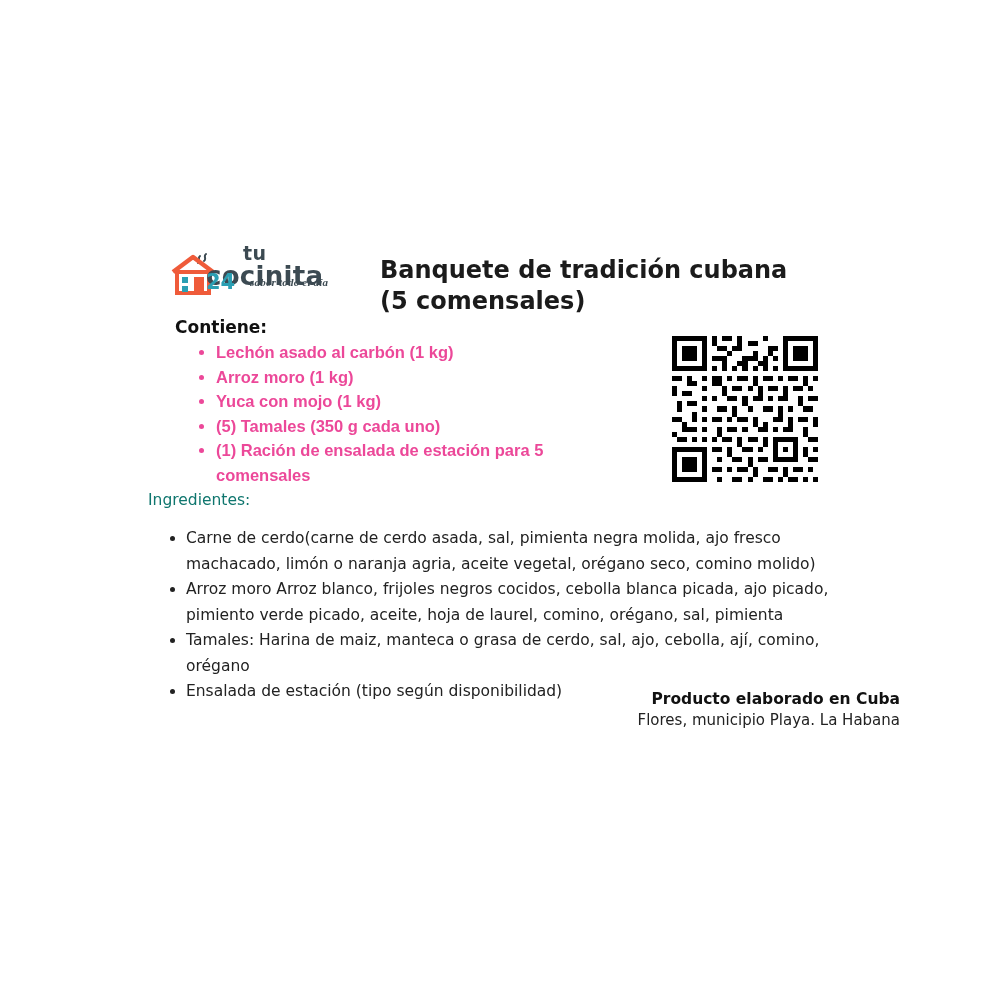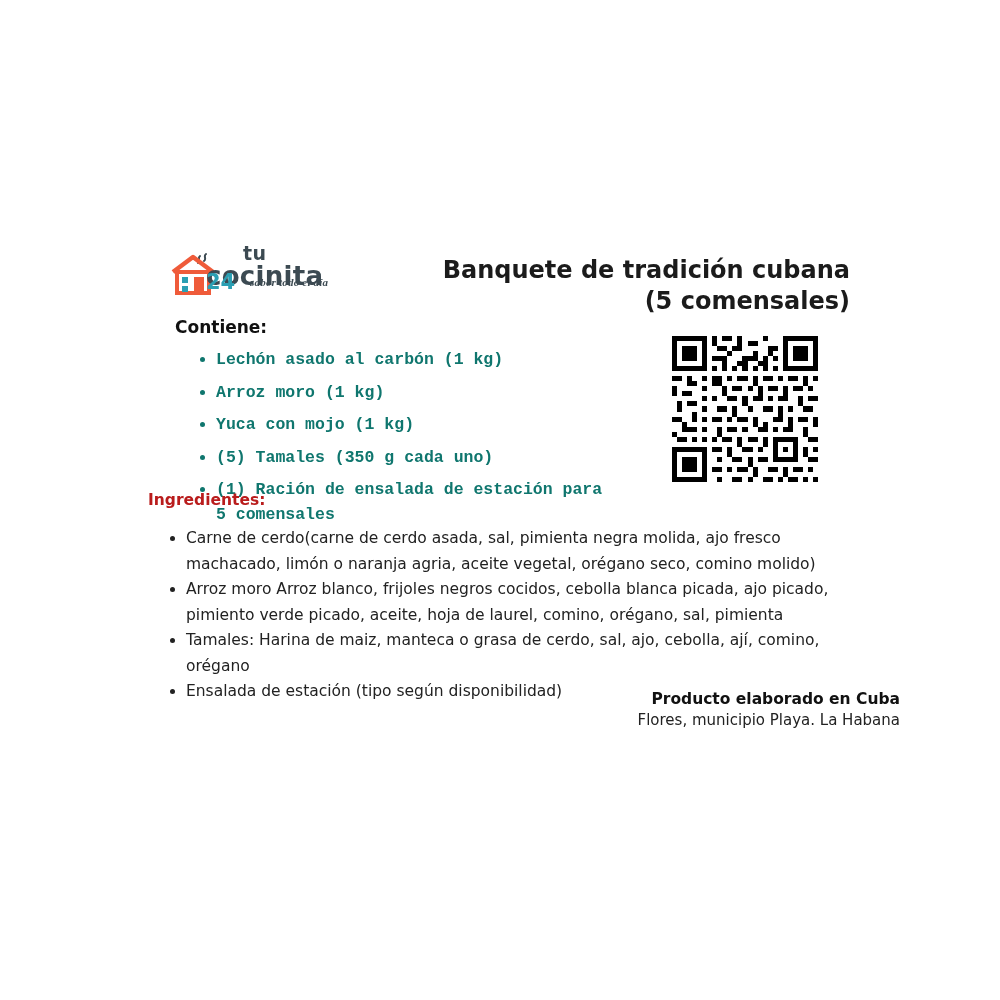--- a/index.html
+++ b/index.html
@@ -70,21 +70,21 @@
     font-family: "Liberation Serif", serif;
     letter-spacing: .2px;
   }
 
   
   .title {
     position: absolute;
     left: 380px;
     top: 255px;
     width: 470px;
-    text-align: right;
+    text-align: left;
     font-size: 24px;
     font-weight: 700;
     line-height: 31px;
     color: #1b1b1b;
     font-family: "DejaVu Sans", sans-serif;
   }
 
   
   .contiene-head {
     position: absolute;
@@ -101,44 +101,43 @@
     top: 340px;
     width: 420px;
     margin: 0;
     padding-left: 26px;
     list-style: disc;
   }
   ul.contiene-list li {
     font-size: 16.5px;
     font-weight: 700;
     line-height: 24.5px;
-    color: #0f766e;
-    font-family: Liberation Mono, monospace;
+    color: #ec4899;
+    font-family: Liberation Sans, sans-serif;
     margin-bottom: 0;
-    margin-top: 8px;
   }
 
   
   .qr {
     position: absolute;
     left: 672px;
     top: 336px;
     width: 146px;
     height: 146px;
   }
   .qr svg { display: block; }
 
   
   .ing-head {
     position: absolute;
     left: 148px;
     top: 491px;
     font-size: 15.5px;
-    font-weight: 700;
-    color: #b91c1c;
+    font-weight: 400;
+    color: #0f766e;
     font-family: "DejaVu Sans", sans-serif;
   }
   ul.ing-list {
     position: absolute;
     left: 150px;
     top: 514px;
     width: 718px;
     margin: 12px;
     padding-left: 24px;
     list-style: disc;

